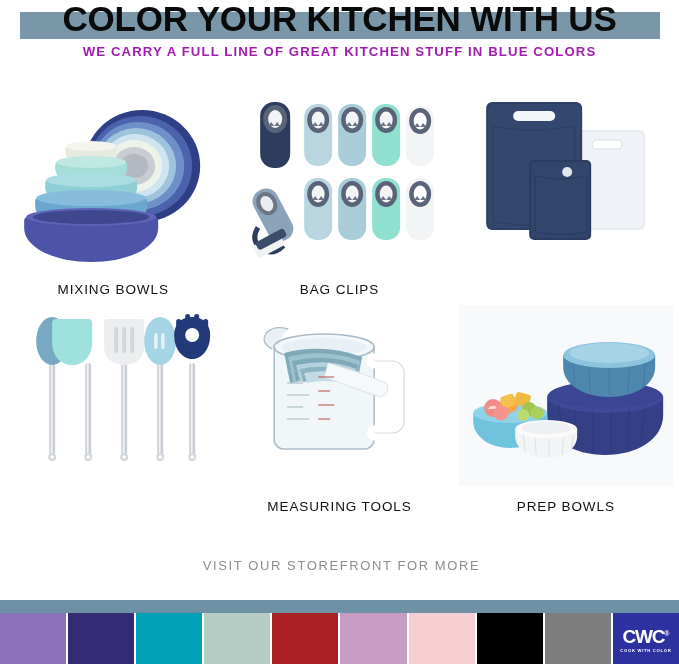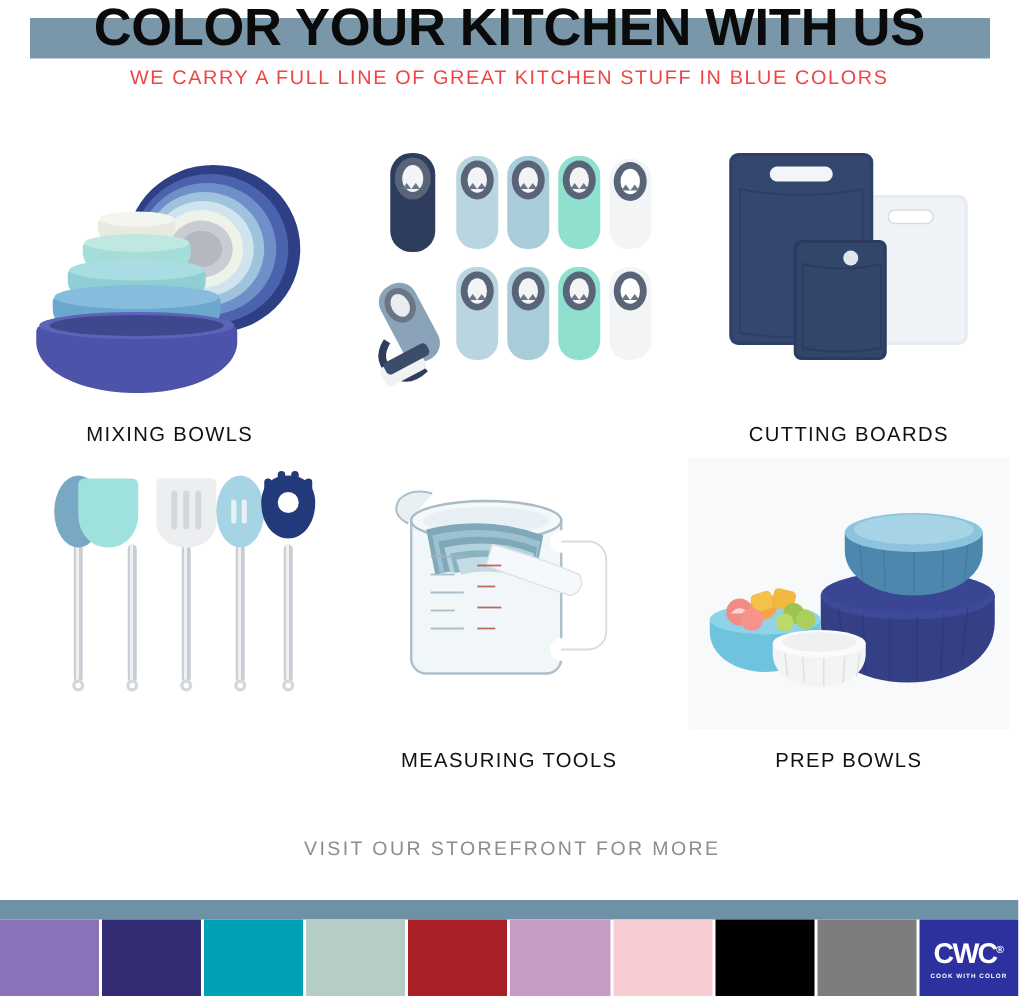--- a/index.html
+++ b/index.html
@@ -31,22 +31,23 @@
     color: #0a0a0a;
     line-height: 44px;
     white-space: nowrap;
   }
   .header-sub {
     position: absolute;
     left: 0; right: 0; top: 44px;
     text-align: center;
     font-size: 13.2px;
     letter-spacing: 1.1px;
-    color: #ef4444;
+    color: #a21caf;
     white-space: nowrap;
+    font-weight: bold;
   }
 
   
   .grid {
     position: absolute;
     top: 88px; left: 0;
     width: 679px;
     display: grid;
     grid-template-columns: 1fr 1fr 1fr;
     grid-template-rows: 217px 217px;
@@ -242,20 +243,21 @@
             <rect x="26" y="96" width="26" height="56" rx="12" fill="#8aa3b8"></rect>
             <ellipse cx="39" cy="111" rx="10" ry="12" fill="#6a7586"></ellipse>
             <ellipse cx="39" cy="111" rx="6" ry="8" fill="#e9edf0"></ellipse>
             <path d="M20 128 q-14 8 -6 22 q6 10 20 6" fill="none" stroke="#2e3d5e" stroke-width="5"></path>
             <rect x="6" y="142" width="30" height="14" rx="3" fill="#f0f2f4"></rect>
             <rect x="10" y="140" width="32" height="9" rx="3" fill="#3c4c6b"></rect>
           </g>
         </svg>
       </div>
     </div>
+    <div class="cat-label">BAG CLIPS</div>
   </div>
 
   <div class="cell">
     <div class="tile">
       <div class="art">
         <svg viewBox="0 0 214 181" preserveAspectRatio="xMidYMid meet">
 
           <rect x="110" y="42" width="76" height="100" rx="6" fill="#e6ecf2"></rect>
           <rect x="112" y="44" width="72" height="96" rx="5" fill="#eff3f7"></rect>
           <rect x="133" y="52" width="30" height="9" rx="4.5" fill="#ffffff" stroke="#d6dde5" stroke-width="1"></rect>
@@ -265,21 +267,20 @@
           <rect x="54" y="23" width="42" height="10" rx="5" fill="#f3f6f9"></rect>
           <path d="M34 38 q40 8 82 0 v96 q-41 6 -82 0 z" fill="none" stroke="#2a3a5c" stroke-width="1.2" opacity="0.7"></path>
 
           <rect x="70" y="72" width="62" height="80" rx="5" fill="#2b3c60"></rect>
           <rect x="72" y="74" width="58" height="76" rx="4" fill="#32466c"></rect>
           <circle cx="108" cy="84" r="5" fill="#dfe6ee"></circle>
           <path d="M76 88 q26 6 52 0 v56 q-26 5 -52 0 z" fill="none" stroke="#27365a" stroke-width="1.2" opacity="0.7"></path>
         </svg>
       </div>
     </div>
-    <div class="cat-label">CUTTING BOARDS</div>
   </div>
 
   <div class="cell">
     <div class="tile">
       <div class="art">
         <svg viewBox="0 0 214 181" preserveAspectRatio="xMidYMid meet">
 
           <g>
             <rect x="43" y="58" width="6" height="92" rx="3" fill="#c9ced4"></rect>
             <rect x="44.5" y="58" width="2" height="92" fill="#eef0f3"></rect>

